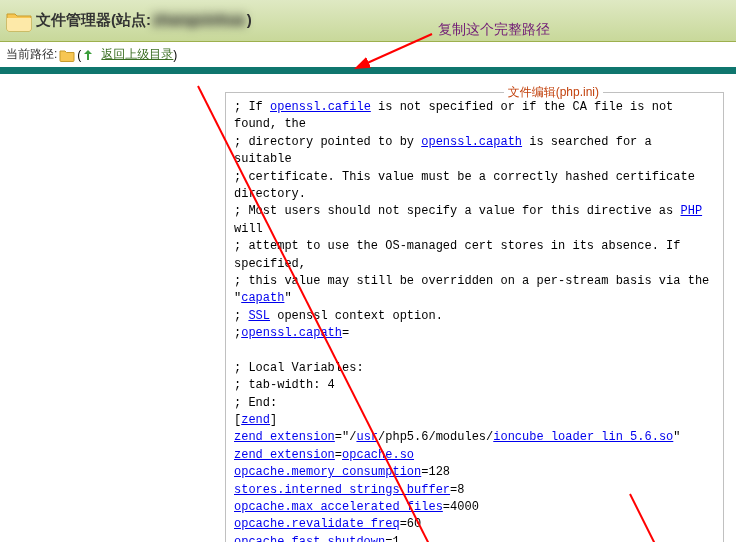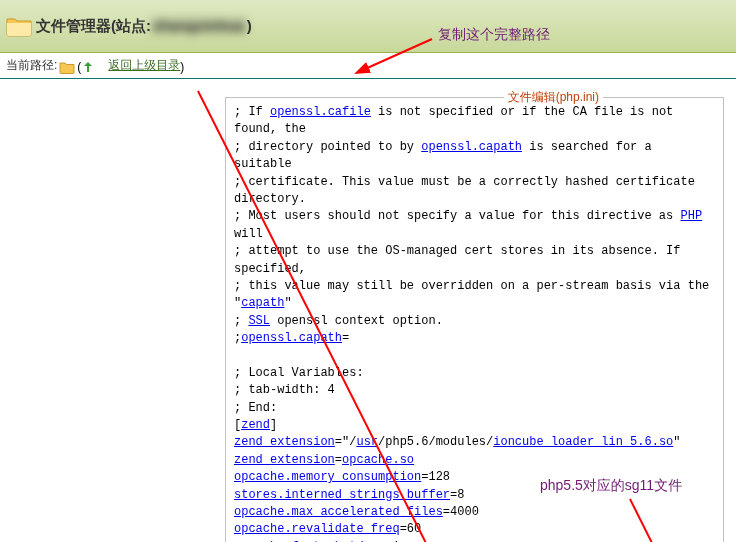--- a/index.html
+++ b/index.html
@@ -1,28 +1,28 @@
 <!DOCTYPE html>
 <html><head>
 <meta charset="utf-8">
 <style>
 *{margin:0;padding:0;box-sizing:border-box}
 body{font-family:Arial,"Microsoft YaHei",sans-serif;font-size:12px;background:#fff;width:736px;height:542px;position:relative;overflow:hidden}
-.header{background:linear-gradient(to bottom,#dfe9c3,#c8d89a);height:53px;display:flex;align-items:center;padding:0 6px;border-bottom:1px solid #9db04e}
+.header{background:linear-gradient(to bottom,#dfe9c3,#c8d89a);height:42px;display:flex;align-items:center;padding:0 6px;border-bottom:1px solid #9db04e}
 .folder-icon{width:26px;height:22px;display:inline-block;margin-right:4px}
 .header-title{font-size:15px;font-weight:bold;color:#333}
 .header-site{color:#333;font-size:15px}
 .site-blur{filter:blur(4px);background:rgba(0,0,0,0.12);padding:0 2px}
-.path-bar{padding:4px 6px;display:flex;align-items:flex-end;font-size:12px;border-bottom:1px solid #0f766e}
+.path-bar{padding:4px 6px;display:flex;align-items:center;font-size:12px;border-bottom:7px solid #0f766e}
 .path-label{color:#333;margin-right:2px}
 .folder-small{width:16px;height:14px;display:inline-block;margin-right:2px}
 .path-text{color:#3b6e22;text-decoration:underline}
 .path-red{background:#ff9b9b;color:#333;padding:0 2px}
 .path-blur{filter:blur(3px)}
-.up-link{color:#3b6e22;text-decoration:underline;margin-left:11px}
+.up-link{color:#3b6e22;text-decoration:underline;margin-left:4px}
 .up-icon{width:14px;height:14px;display:inline-block;margin-right:2px;vertical-align:middle}
 .content{position:relative;height:calc(100% - 62px)}
 .editor-panel{position:absolute;left:225px;top:18px;right:12px;bottom:0;border:1px solid #c0c0c0}
 .editor-legend{position:absolute;top:-9px;right:120px;background:#fff;padding:0 4px;font-size:12px;color:#c2410c}
 .editor-body{padding:6px 8px;font-family:Liberation Mono, monospace;font-size:12px;line-height:1.45;color:#000;overflow:hidden;height:100%}
 .editor-body a,.editor-body .u{color:#00e;text-decoration:underline}
 .annotation{position:absolute;color:#701a75;font-size:14px;font-family:"Microsoft YaHei",sans-serif}
 .arrow-line{position:absolute;pointer-events:none}
 </style>
 </head>
@@ -78,21 +78,20 @@
 <div><span class="u">stores.interned_strings_buffer</span><span>=8</span></div>
 <div><span class="u">opcache.max_accelerated_files</span><span>=4000</span></div>
 <div><span class="u">opcache.revalidate_freq</span><span>=60</span></div>
 <div><span class="u">opcache.fast_shutdown</span><span>=1</span></div>
 <div></div>
 
     </div>
   </div>
 
   <div class="annotation" style="top:-53px;left:438px">复制这个完整路径</div>
-  <div class="annotation" style="top:398px;left:540px">php5.5对应的sg11文件</div>
 
   <svg class="arrow-line" style="left:0;top:-58px;width:736px;height:600px">
     <defs>
         <marker id="ah" markerWidth="10" markerHeight="10" refX="2" refY="3" orient="auto">
           <path d="M0,0 L0,6 L8,3 z" fill="#ff0000"></path>
         </marker>
       </defs>
     <line x1="432" y1="18" x2="365" y2="48" stroke="#ff0000" stroke-width="2" marker-end="url(#ah)"></line>
     <line x1="198" y1="70" x2="435" y2="540" stroke="#ff0000" stroke-width="2" marker-end="url(#ah)"></line>
     <line x1="630" y1="478" x2="660" y2="538" stroke="#ff0000" stroke-width="2" marker-end="url(#ah)"></line>

